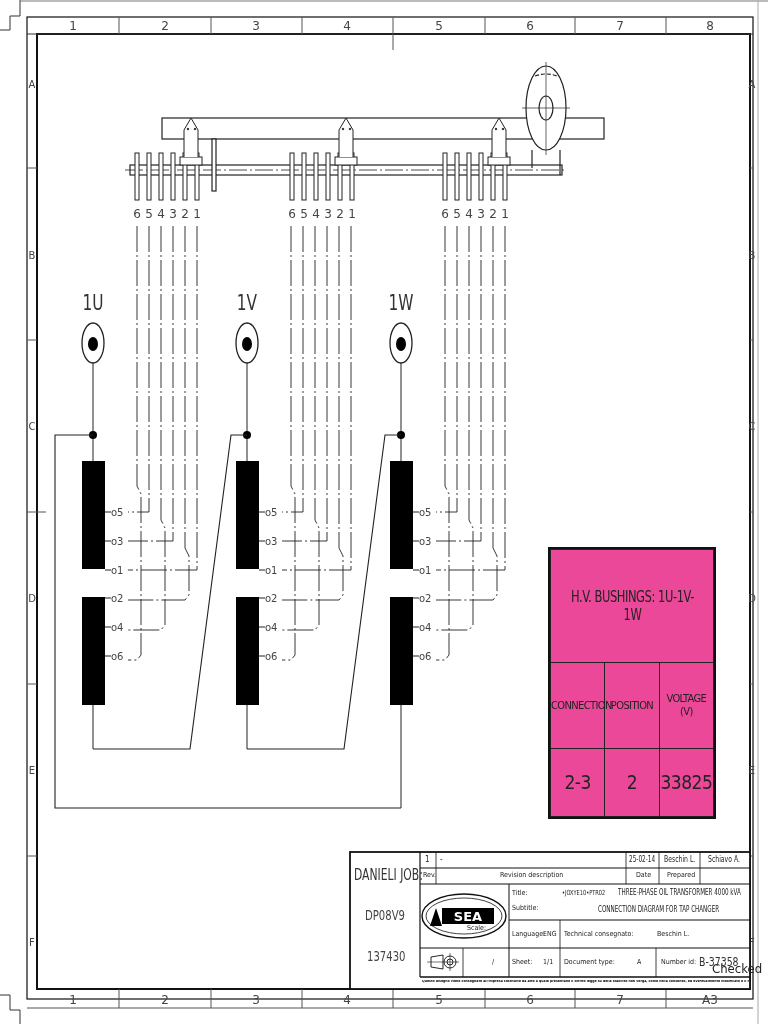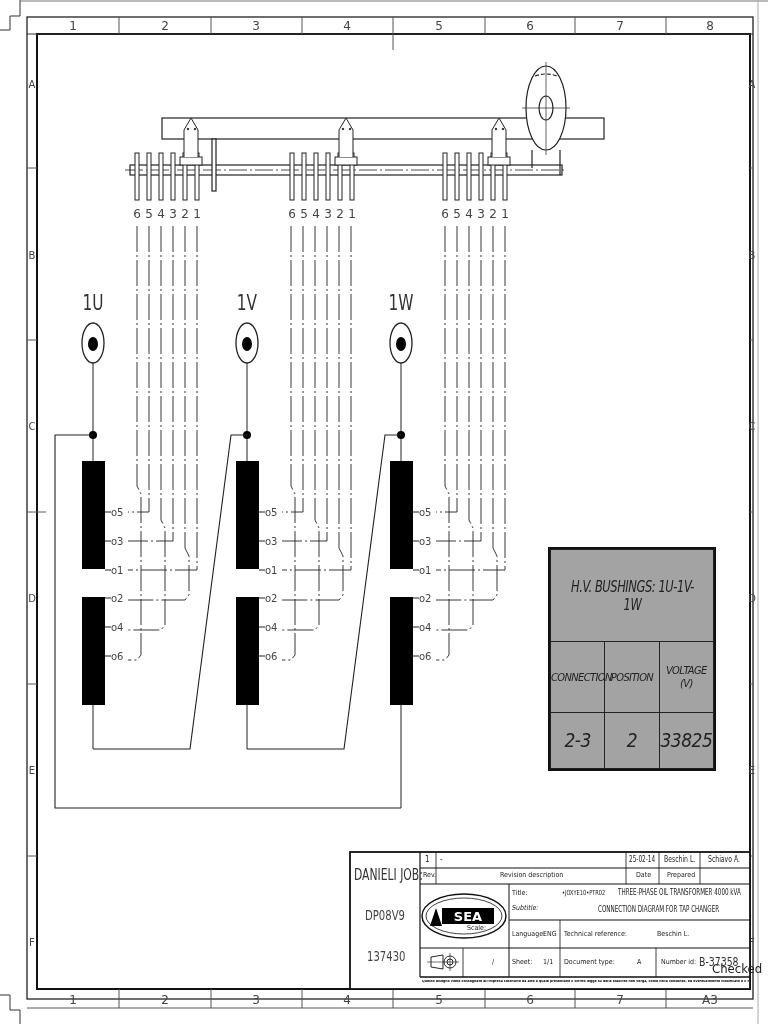--- a/index.html
+++ b/index.html
@@ -1,19 +1,19 @@
 <!DOCTYPE html>
 <html><head>
 <meta charset="utf-8">
 <style>
   html, body { margin:0; padding:0; background:#ffffff; }
   body { width:768px; height:1024px; position:relative; overflow:hidden; font-family:"DejaVu Sans Condensed","DejaVu Sans",sans-serif; color:#111; }
   svg text { font-family:"DejaVu Sans", sans-serif; }
   .sheet { position:absolute; left:0; top:0; width:768px; height:1024px; }
-  .table-box { position:absolute; left:548px; top:547px; width:168px; height:224px; background:#a3a3a3; border:2px solid #111; box-sizing:border-box;font-style:italic; }
+  .table-box { position:absolute; left:548px; top:547px; width:168px; height:272px; background:#ec4899; border:2px solid #111; box-sizing:border-box; }
   .table-box table { width:100%; height:100%; border-collapse:collapse; table-layout:fixed; }
   .table-box td, .table-box th { border:1px solid #222; text-align:center; font-weight:normal; padding:0; color:#222; }
   .table-box .title { font-size:15px; height:50px; letter-spacing:-0.5px; transform:scaleX(0.85); }
   .table-box .hdr th { font-size:11px; height:38px; letter-spacing:-0.6px; }
   .table-box .row td { font-size:19px; height:30px; letter-spacing:-0.5px; }
   .tb { position:absolute; font-size:8px; color:#222; white-space:nowrap; line-height:1; }
   .tb-big { font-size:14px; color:#444; }
   .tb-huge { font-size:15px; color:#333; }
 </style>
 </head>
@@ -371,28 +371,28 @@
 <div class="tb" style="left:664px;top:856px;transform:scaleX(0.85);transform-origin:left;">Beschin L.</div>
 <div class="tb" style="left:708px;top:856px;transform:scaleX(0.85);transform-origin:left;">Schiavo A.</div>
 
 <div class="tb" style="left:423px;top:872px;font-size:7px;">Rev.</div>
 <div class="tb" style="left:500px;top:872px;font-size:7px;">Revision description</div>
 <div class="tb" style="left:636px;top:872px;font-size:7px;">Date</div>
 <div class="tb" style="left:667px;top:872px;font-size:7px;">Prepared</div>
 <div class="tb" style="left:712px;top:922px;font-size:13px;margin-top:40px;">Checked</div>
 
 <div class="tb" style="left:512px;top:890px;font-size:7px;">Title:</div>
-<div class="tb" style="left:512px;top:905px;font-size:7px;font-style:italic;">Subtitle:</div>
+<div class="tb" style="left:512px;top:905px;font-size:7px;">Subtitle:</div>
 <div class="tb" style="left:562px;top:890px;font-size:7px;transform:scaleX(0.8);transform-origin:left;">•JOXYE10•PTR02</div>
 <div class="tb" style="left:618px;top:889px;font-size:8px;transform:scaleX(0.78);transform-origin:left;">THREE-PHASE OIL TRANSFORMER 4000 kVA</div>
 <div class="tb" style="left:598px;top:906px;font-size:8px;transform:scaleX(0.78);transform-origin:left;">CONNECTION DIAGRAM FOR TAP CHANGER</div>
 
 <div class="tb" style="left:512px;top:931px;font-size:7px;">Language:</div>
 <div class="tb" style="left:543px;top:931px;font-size:7px;">ENG</div>
-<div class="tb" style="left:564px;top:931px;font-size:7px;">Technical reference:</div>
+<div class="tb" style="left:564px;top:931px;font-size:7px;">Technical consegnato:</div>
 <div class="tb" style="left:657px;top:931px;font-size:7px;">Beschin L.</div>
 
 <div class="tb" style="left:467px;top:925px;font-size:7px;">Scale:</div>
 <div class="tb" style="left:492px;top:959px;font-size:7px;">/</div>
 <div class="tb" style="left:512px;top:959px;font-size:7px;">Sheet:</div>
 <div class="tb" style="left:543px;top:959px;font-size:7px;">1/1</div>
 <div class="tb" style="left:564px;top:959px;font-size:7px;">Document type:</div>
 <div class="tb" style="left:637px;top:959px;font-size:7px;">A</div>
 <div class="tb" style="left:661px;top:959px;font-size:7px;">Number id:</div>
 <div class="tb" style="left:699px;top:955px;font-size:13px;color:#333;transform:scaleX(0.8);transform-origin:left;">B-37358</div>

